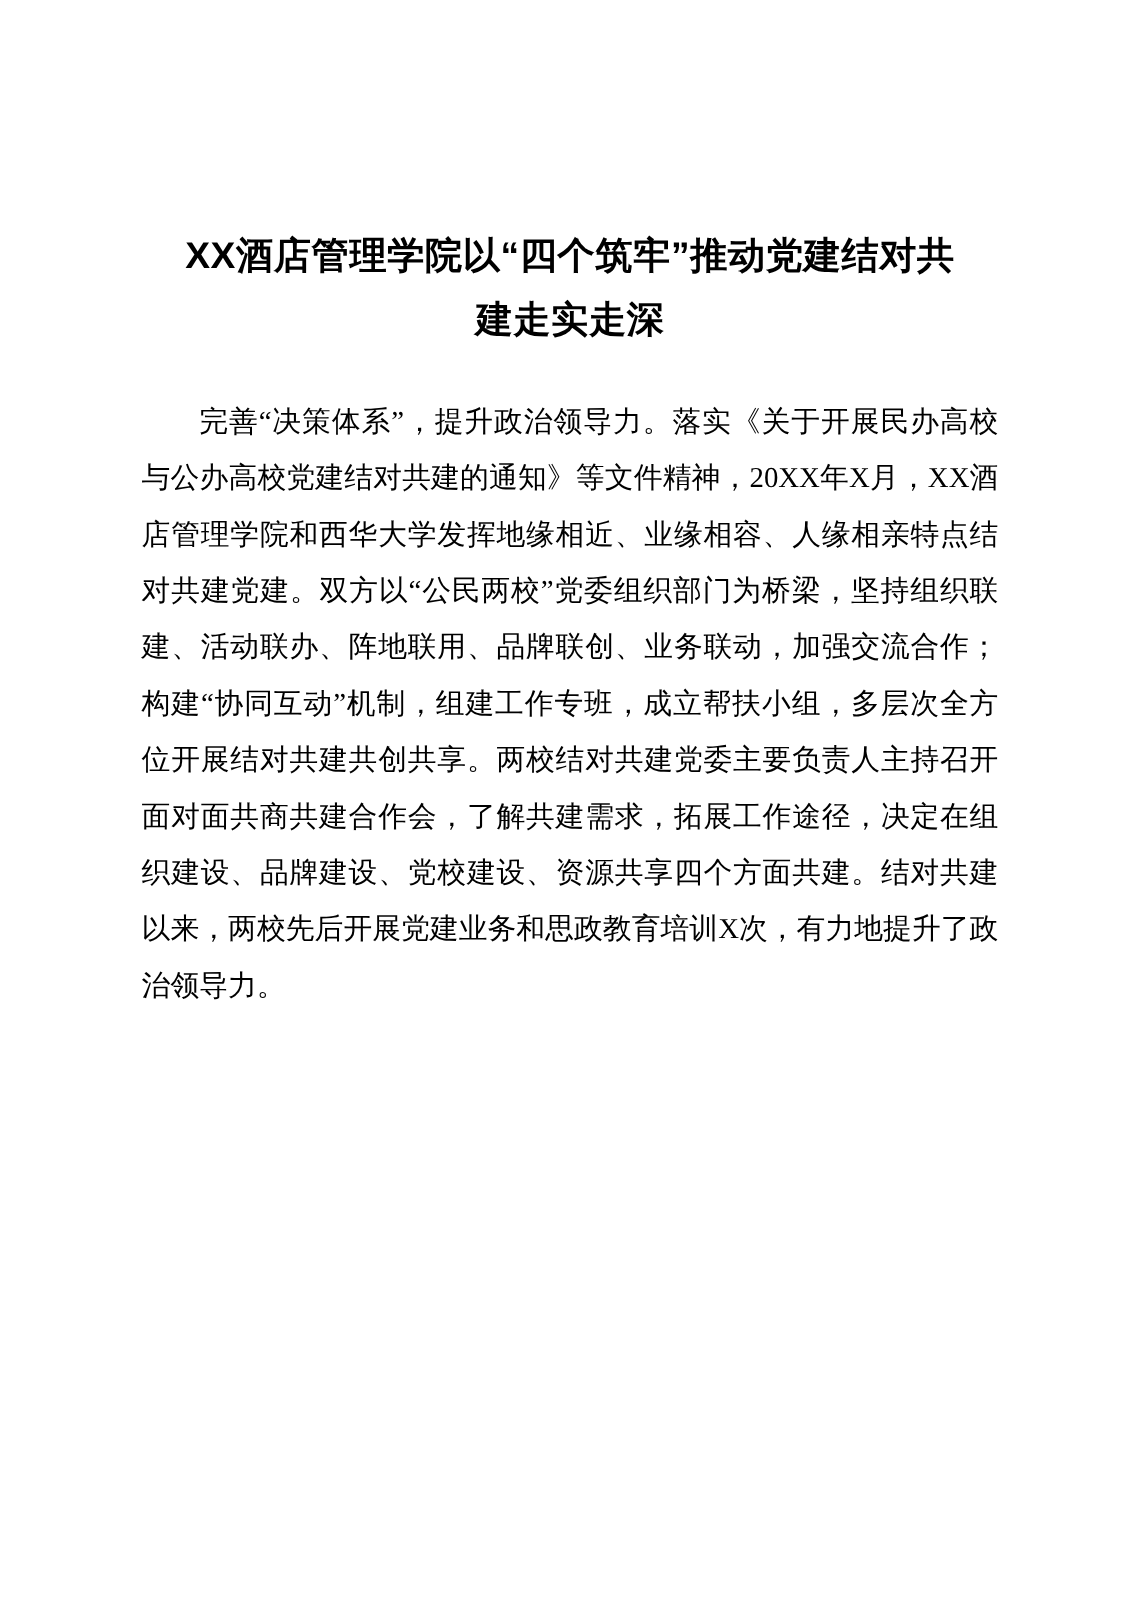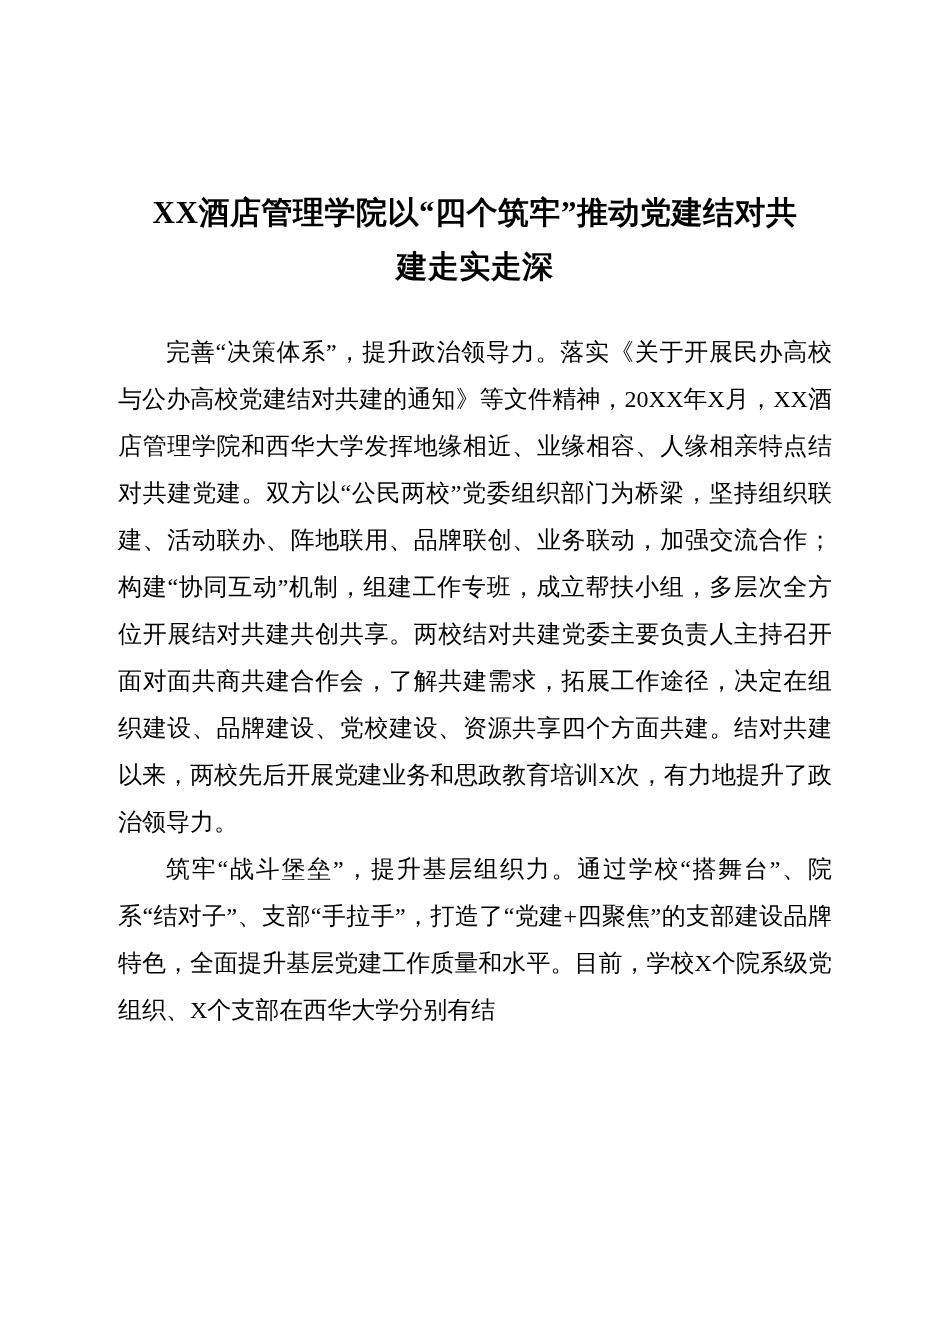--- a/index.html
+++ b/index.html
@@ -18,34 +18,33 @@
     font-family: "Liberation Serif", "DejaVu Serif", serif;
     color: #000000;
   }
   .doc-title {
     margin: 0 28px 34px 28px;
     font-size: 31px;
     font-weight: bold;
     text-align: center;
     line-height: 1.75;
     letter-spacing: 0.5px;
-    font-family: Liberation Serif, serif;
+    font-family: Liberation Sans, sans-serif;
   }
   .doc-body p {
     margin: 0;
     font-size: 24px;
     line-height: 47px;
     text-align: justify;
     text-justify: inter-ideograph;
     text-indent: 2em;
     word-break: break-all;
   }
 </style>
 </head>
 <body>
 
 <div class="page">
   <h1 class="doc-title">XX酒店管理学院以“四个筑牢”推动党建结对共建走实走深</h1>
   <div class="doc-body">
     <p>完善“决策体系”，提升政治领导力。落实《关于开展民办高校与公办高校党建结对共建的通知》等文件精神，20XX年X月，XX酒店管理学院和西华大学发挥地缘相近、业缘相容、人缘相亲特点结对共建党建。双方以“公民两校”党委组织部门为桥梁，坚持组织联建、活动联办、阵地联用、品牌联创、业务联动，加强交流合作；构建“协同互动”机制，组建工作专班，成立帮扶小组，多层次全方位开展结对共建共创共享。两校结对共建党委主要负责人主持召开面对面共商共建合作会，了解共建需求，拓展工作途径，决定在组织建设、品牌建设、党校建设、资源共享四个方面共建。结对共建以来，两校先后开展党建业务和思政教育培训X次，有力地提升了政治领导力。</p>
-    <p>筑牢“战斗堡垒”，提升基层组织力。通过学校“搭舞台”、院系“结对子”、支部“手拉手”，打造了“党建+四聚焦”的支部建设品牌特色，全面提升基层党建工作质量和水平。目前，学校X个院系级党组织、X个支部在西华大学分别有结</p>
   </div>
 </div>
 
 </body></html>

